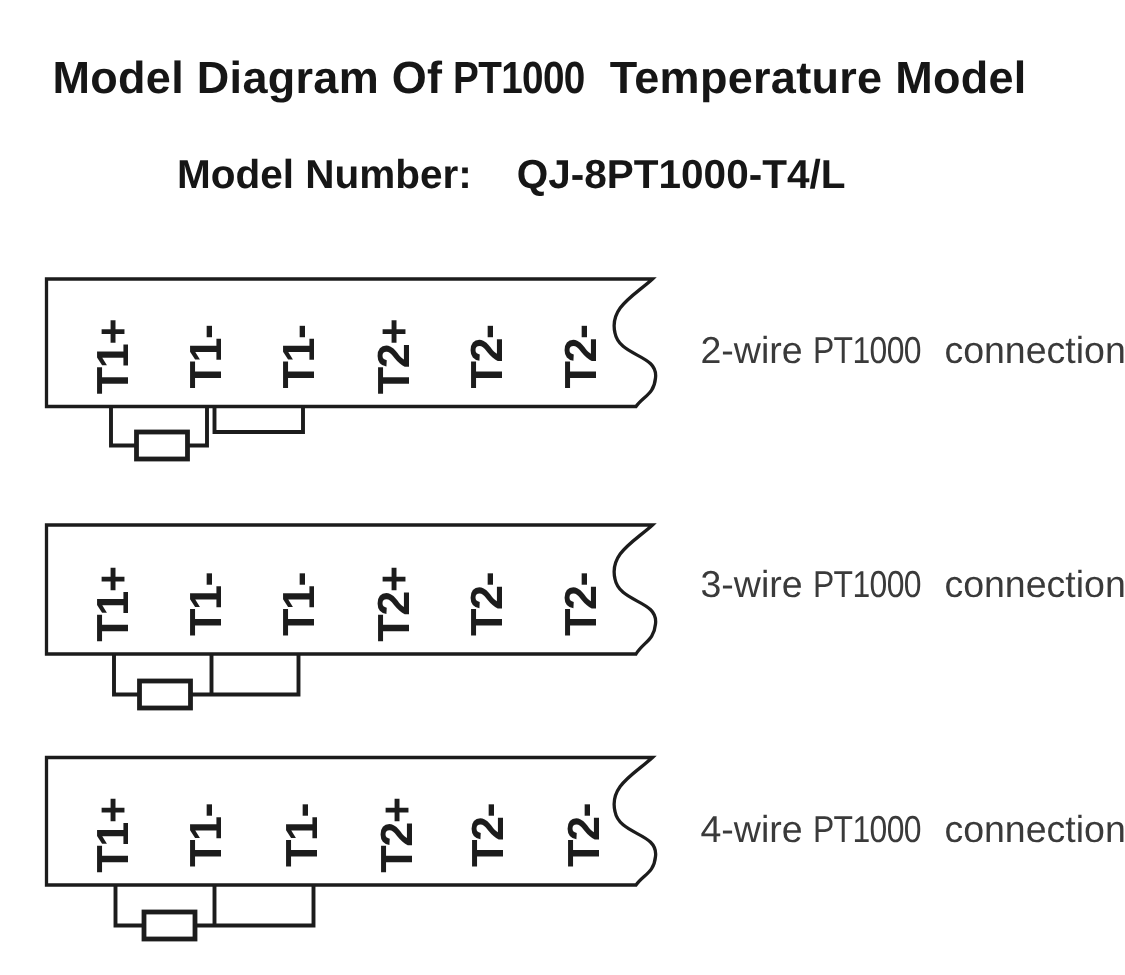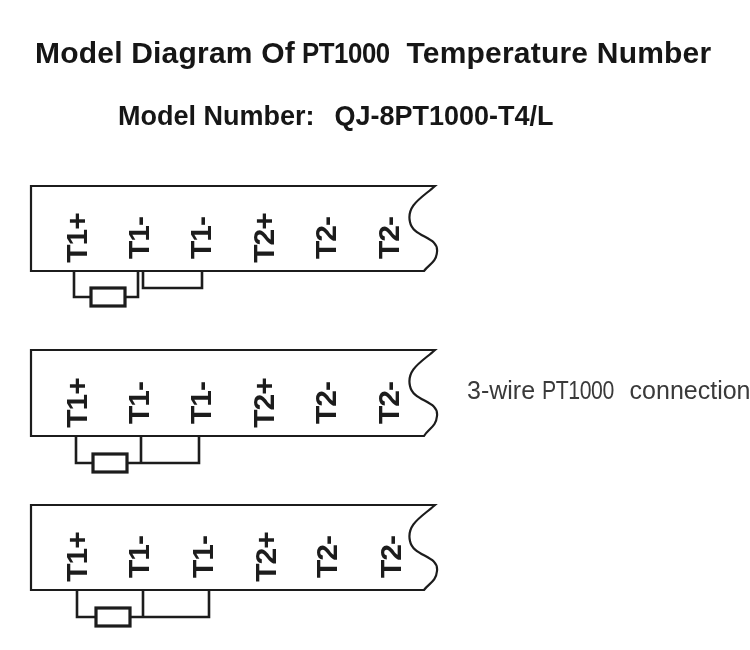--- a/index.html
+++ b/index.html
@@ -38,21 +38,21 @@
   .model-line {
     position: absolute;
     left: 118px;
     top: 101px;
     font-size: 27px;
     font-weight: bold;
     color: #161616;
     white-space: nowrap;
   }
   .model-line .model-value {
-    margin-left: 20px;
+    margin-left: 30px;
   }
   .diagram-svg {
     position: absolute;
     left: 0;
   }
   #diagram-svg-1 { top: 180px; }
   #diagram-svg-2 { top: 344px; }
   #diagram-svg-3 { top: 499px; }
   .terminal-text {
     font-family: "Liberation Sans", sans-serif;
@@ -82,39 +82,42 @@
   .caption .suffix-part {
     margin-left: -4px;
   }
 </style>
 </head>
 <body>
 
 <div class="page">
 
   <div class="title">
-    <span>Model Diagram Of</span><span class="model-part">PT1000</span><span class="suffix-part">&nbsp;<span>Temperature Number</span></span>
+    <span>Model Diagram Of</span><span class="model-part">PT1000</span><span class="suffix-part">&nbsp;<span>Temperature Model</span></span>
   </div>
 
   <div class="model-line">
     <span>Model Number:</span><span class="model-value">QJ-8PT1000-T4/L</span>
   </div>
 
   <svg id="diagram-svg-1" class="diagram-svg" width="460" height="140" viewBox="0 180 460 140">
     <path d="M 31 186 H 435 C 423 197 406 205 410 222 C 413 238 439 236 437 252 C 436 263 429 264 424 271 H 31 Z" fill="none" stroke="#1c1c1c" stroke-width="2.2"></path>
     <text class="terminal-text" x="76" y="238" text-anchor="middle" dominant-baseline="central" transform="rotate(-90 76 238)">T1+</text>
     <text class="terminal-text" x="138" y="238" text-anchor="middle" dominant-baseline="central" transform="rotate(-90 138 238)">T1-</text>
     <text class="terminal-text" x="200" y="238" text-anchor="middle" dominant-baseline="central" transform="rotate(-90 200 238)">T1-</text>
     <text class="terminal-text" x="263" y="238" text-anchor="middle" dominant-baseline="central" transform="rotate(-90 263 238)">T2+</text>
     <text class="terminal-text" x="325" y="238" text-anchor="middle" dominant-baseline="central" transform="rotate(-90 325 238)">T2-</text>
     <text class="terminal-text" x="388" y="238" text-anchor="middle" dominant-baseline="central" transform="rotate(-90 388 238)">T2-</text>
     <path d="M 74 271 V 297 H 138 V 271" fill="none" stroke="#1c1c1c" stroke-width="2.6"></path>
     <path d="M 143 271 V 288 H 202 V 271" fill="none" stroke="#1c1c1c" stroke-width="2.6"></path>
     <rect x="91" y="288" width="34" height="18" fill="#ffffff" stroke="#1c1c1c" stroke-width="3.2"></rect>
   </svg>
+  <div id="caption-1" class="caption">
+    <span>2-wire</span><span class="model-part">PT1000</span><span class="suffix-part">&nbsp;<span>connection</span></span>
+  </div>
 
   <svg id="diagram-svg-2" class="diagram-svg" width="460" height="140" viewBox="0 344 460 140">
     <path d="M 31 350 H 435 C 423 361 406 369 410 386 C 413 402 439 400 437 416 C 436 427 429 428 424 436 H 31 Z" fill="none" stroke="#1c1c1c" stroke-width="2.2"></path>
     <text class="terminal-text" x="76" y="403" text-anchor="middle" dominant-baseline="central" transform="rotate(-90 76 403)">T1+</text>
     <text class="terminal-text" x="138" y="403" text-anchor="middle" dominant-baseline="central" transform="rotate(-90 138 403)">T1-</text>
     <text class="terminal-text" x="200" y="403" text-anchor="middle" dominant-baseline="central" transform="rotate(-90 200 403)">T1-</text>
     <text class="terminal-text" x="263" y="403" text-anchor="middle" dominant-baseline="central" transform="rotate(-90 263 403)">T2+</text>
     <text class="terminal-text" x="325" y="403" text-anchor="middle" dominant-baseline="central" transform="rotate(-90 325 403)">T2-</text>
     <text class="terminal-text" x="388" y="403" text-anchor="middle" dominant-baseline="central" transform="rotate(-90 388 403)">T2-</text>
     <path d="M 76 436 V 463 H 199 V 436 M 141 436 V 463" fill="none" stroke="#1c1c1c" stroke-width="2.6"></path>
@@ -128,14 +131,17 @@
     <path d="M 31 505 H 435 C 423 516 406 524 410 541 C 413 557 439 555 437 571 C 436 582 429 583 424 590 H 31 Z" fill="none" stroke="#1c1c1c" stroke-width="2.2"></path>
     <text class="terminal-text" x="76" y="557" text-anchor="middle" dominant-baseline="central" transform="rotate(-90 76 557)">T1+</text>
     <text class="terminal-text" x="138" y="557" text-anchor="middle" dominant-baseline="central" transform="rotate(-90 138 557)">T1-</text>
     <text class="terminal-text" x="202" y="557" text-anchor="middle" dominant-baseline="central" transform="rotate(-90 202 557)">T1-</text>
     <text class="terminal-text" x="265" y="557" text-anchor="middle" dominant-baseline="central" transform="rotate(-90 265 557)">T2+</text>
     <text class="terminal-text" x="326" y="557" text-anchor="middle" dominant-baseline="central" transform="rotate(-90 326 557)">T2-</text>
     <text class="terminal-text" x="390" y="557" text-anchor="middle" dominant-baseline="central" transform="rotate(-90 390 557)">T2-</text>
     <path d="M 77 590 V 617 H 209 V 590 M 143 590 V 617" fill="none" stroke="#1c1c1c" stroke-width="2.6"></path>
     <rect x="96" y="608" width="34" height="18" fill="#ffffff" stroke="#1c1c1c" stroke-width="3.2"></rect>
   </svg>
+  <div id="caption-3" class="caption">
+    <span>4-wire</span><span class="model-part">PT1000</span><span class="suffix-part">&nbsp;<span>connection</span></span>
+  </div>
 
 </div>
 
 </body></html>

